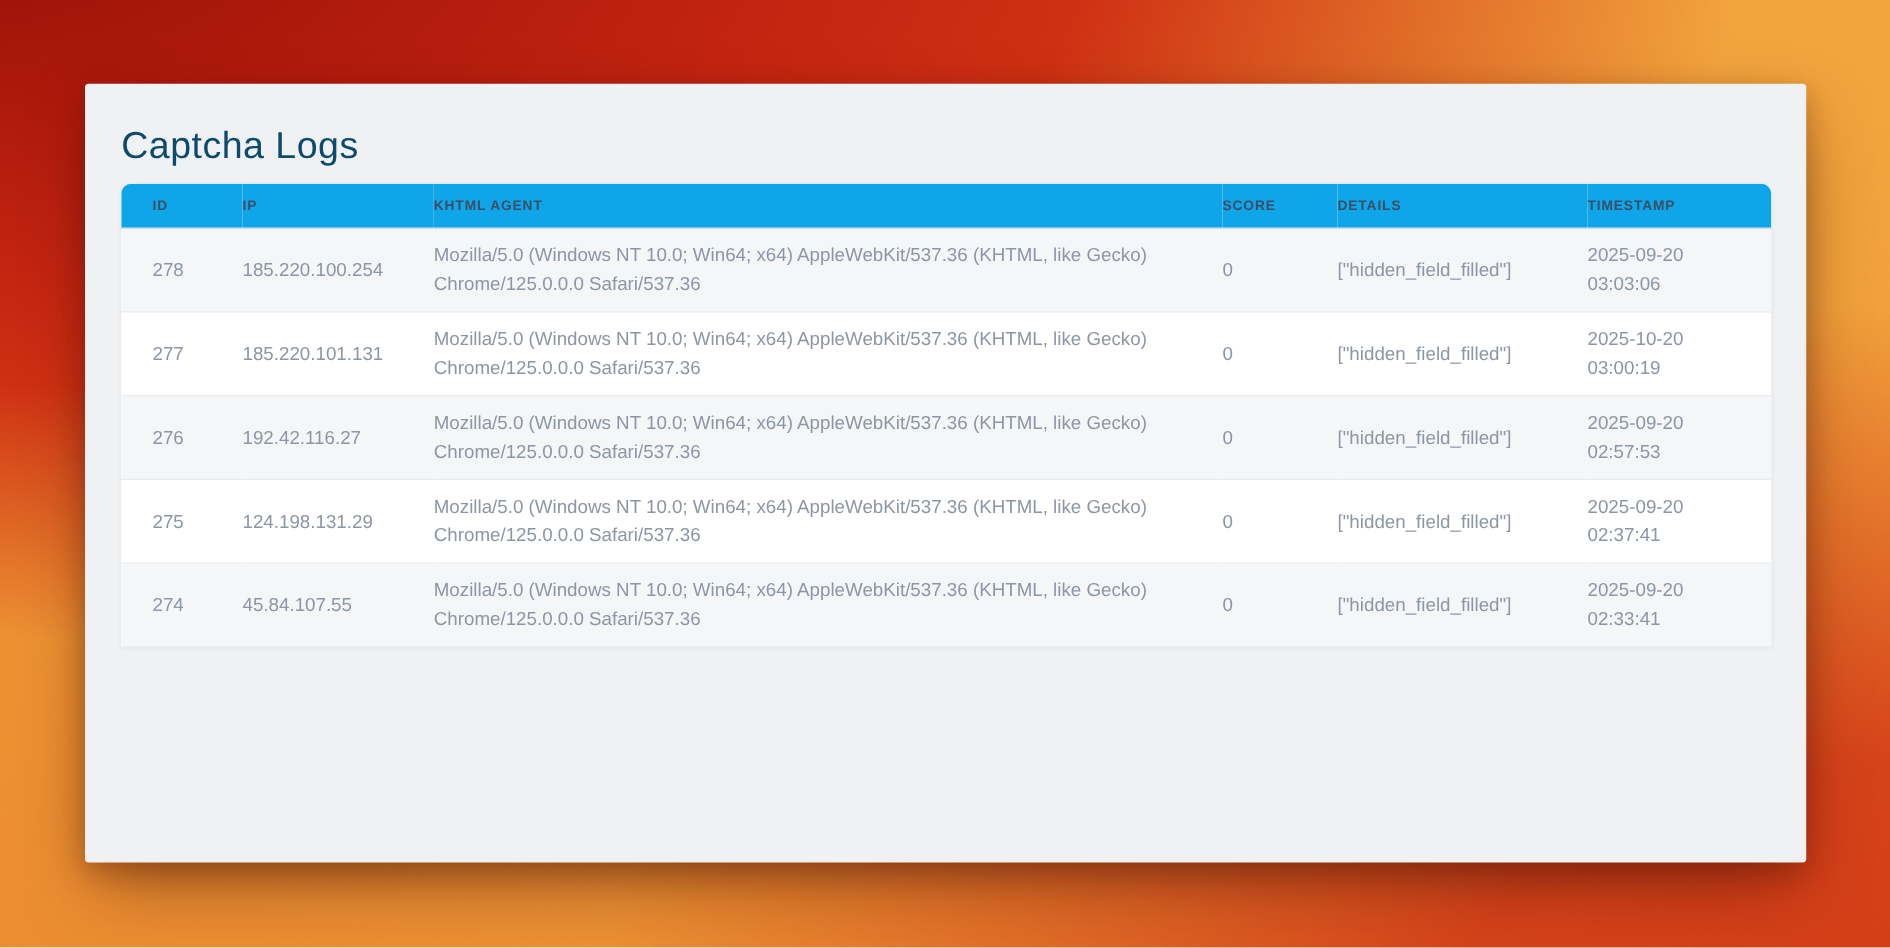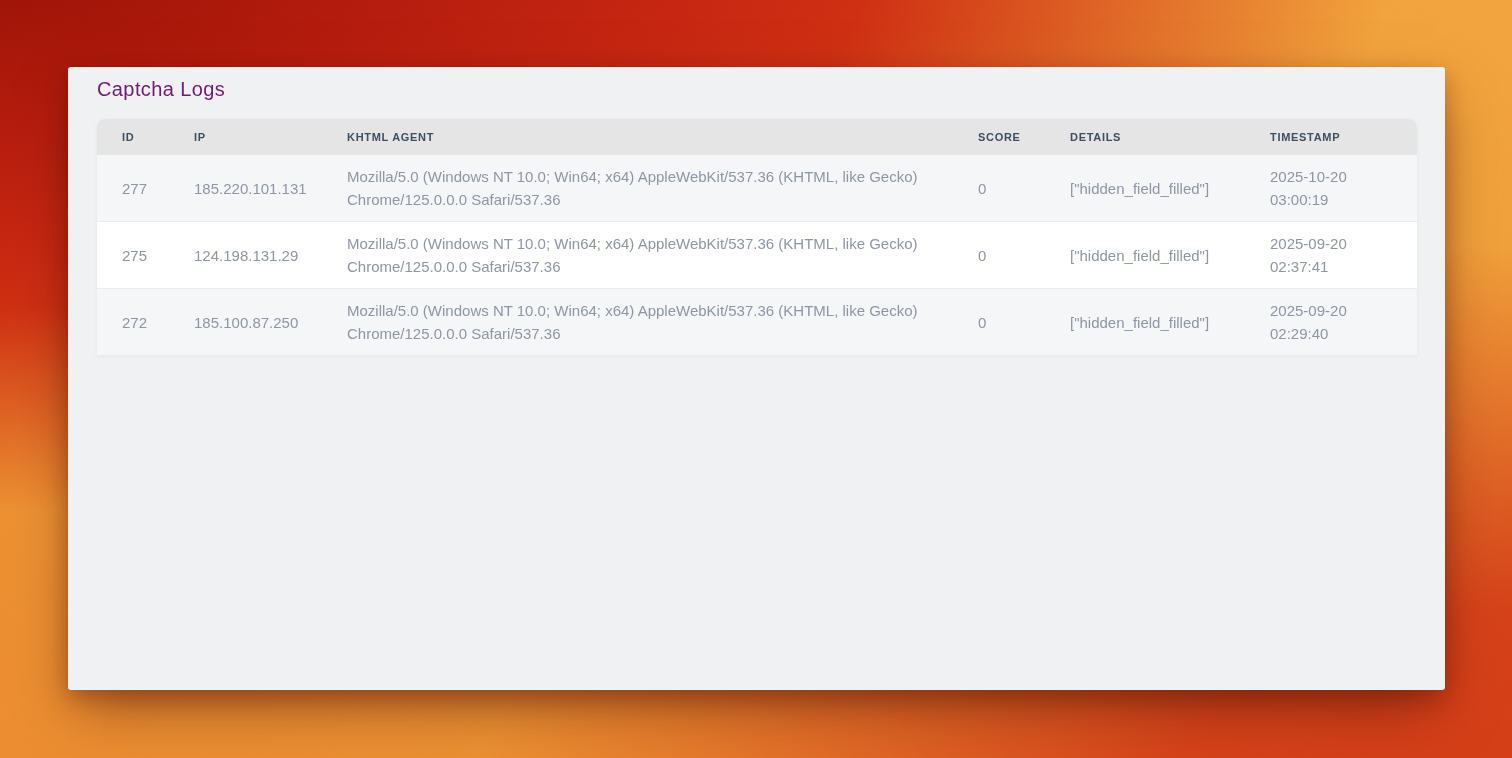--- a/index.html
+++ b/index.html
@@ -34,26 +34,26 @@
     left: 68px; top: 67px;
     width: 1377px; height: 623px;
     background: #f0f1f3;
     border-radius: 3px;
     box-shadow: 0 25px 55px -10px rgba(70, 15, 5, 0.5),
                 0 8px 22px rgba(70, 15, 5, 0.28);
     overflow: hidden;
   }
 
   .page-title {
-    margin: 4px 0 0 29px;
-    font-size: 20px;
+    margin: 32px 0 0 29px;
+    font-size: 30px;
     line-height: 36px;
     font-weight: 500;
     letter-spacing: 0.4px;
-    color: #701a75;
+    color: #0c4a6e;
   }
 
   .table-wrap {
     margin: 12px 28px 0 29px;
     background: #ffffff;
     border-radius: 8px 8px 0 0;
     overflow: hidden;
     box-shadow: 0 1px 4px rgba(40, 50, 70, 0.06);
   }
 
@@ -62,21 +62,21 @@
     border-collapse: collapse;
     table-layout: fixed;
   }
 
   thead th {
     text-align: left;
     font-size: 11px;
     font-weight: bold;
     letter-spacing: 0.7px;
     color: #3d4e63;
-    background: #e5e5e5;
+    background: #0ea5e9;
     padding: 12px 24px 11px 0;
     border-bottom: 1px solid #e4e7ea;
     white-space: nowrap;
   }
   th:first-child, td:first-child { padding-left: 25px; }
 
   tbody td {
     font-size: 15px;
     line-height: 23px;
     color: #8d96a5;
@@ -118,39 +118,55 @@
           <th>ID</th>
           <th>IP</th>
           <th>KHTML AGENT</th>
           <th>SCORE</th>
           <th>DETAILS</th>
           <th>TIMESTAMP</th>
         </tr>
       </thead>
       <tbody>
           <tr>
+    <td>278</td>
+    <td>185.220.100.254</td>
+    <td>Mozilla/5.0 (Windows NT 10.0; Win64; x64) AppleWebKit/537.36 (KHTML, like Gecko) Chrome/125.0.0.0 Safari/537.36</td>
+    <td>0</td>
+    <td>["hidden_field_filled"]</td>
+    <td>2025-09-20 03:03:06</td>
+  </tr>
+          <tr>
     <td>277</td>
     <td>185.220.101.131</td>
     <td>Mozilla/5.0 (Windows NT 10.0; Win64; x64) AppleWebKit/537.36 (KHTML, like Gecko) Chrome/125.0.0.0 Safari/537.36</td>
     <td>0</td>
     <td>["hidden_field_filled"]</td>
     <td>2025-10-20 03:00:19</td>
+  </tr>
+          <tr>
+    <td>276</td>
+    <td>192.42.116.27</td>
+    <td>Mozilla/5.0 (Windows NT 10.0; Win64; x64) AppleWebKit/537.36 (KHTML, like Gecko) Chrome/125.0.0.0 Safari/537.36</td>
+    <td>0</td>
+    <td>["hidden_field_filled"]</td>
+    <td>2025-09-20 02:57:53</td>
   </tr>
           <tr>
     <td>275</td>
     <td>124.198.131.29</td>
     <td>Mozilla/5.0 (Windows NT 10.0; Win64; x64) AppleWebKit/537.36 (KHTML, like Gecko) Chrome/125.0.0.0 Safari/537.36</td>
     <td>0</td>
     <td>["hidden_field_filled"]</td>
     <td>2025-09-20 02:37:41</td>
   </tr>
           <tr>
-    <td>272</td>
-    <td>185.100.87.250</td>
+    <td>274</td>
+    <td>45.84.107.55</td>
     <td>Mozilla/5.0 (Windows NT 10.0; Win64; x64) AppleWebKit/537.36 (KHTML, like Gecko) Chrome/125.0.0.0 Safari/537.36</td>
     <td>0</td>
     <td>["hidden_field_filled"]</td>
-    <td>2025-09-20 02:29:40</td>
+    <td>2025-09-20 02:33:41</td>
   </tr>
         </tbody>
     </table>
   </div>
 </div>
 
 </body></html>

